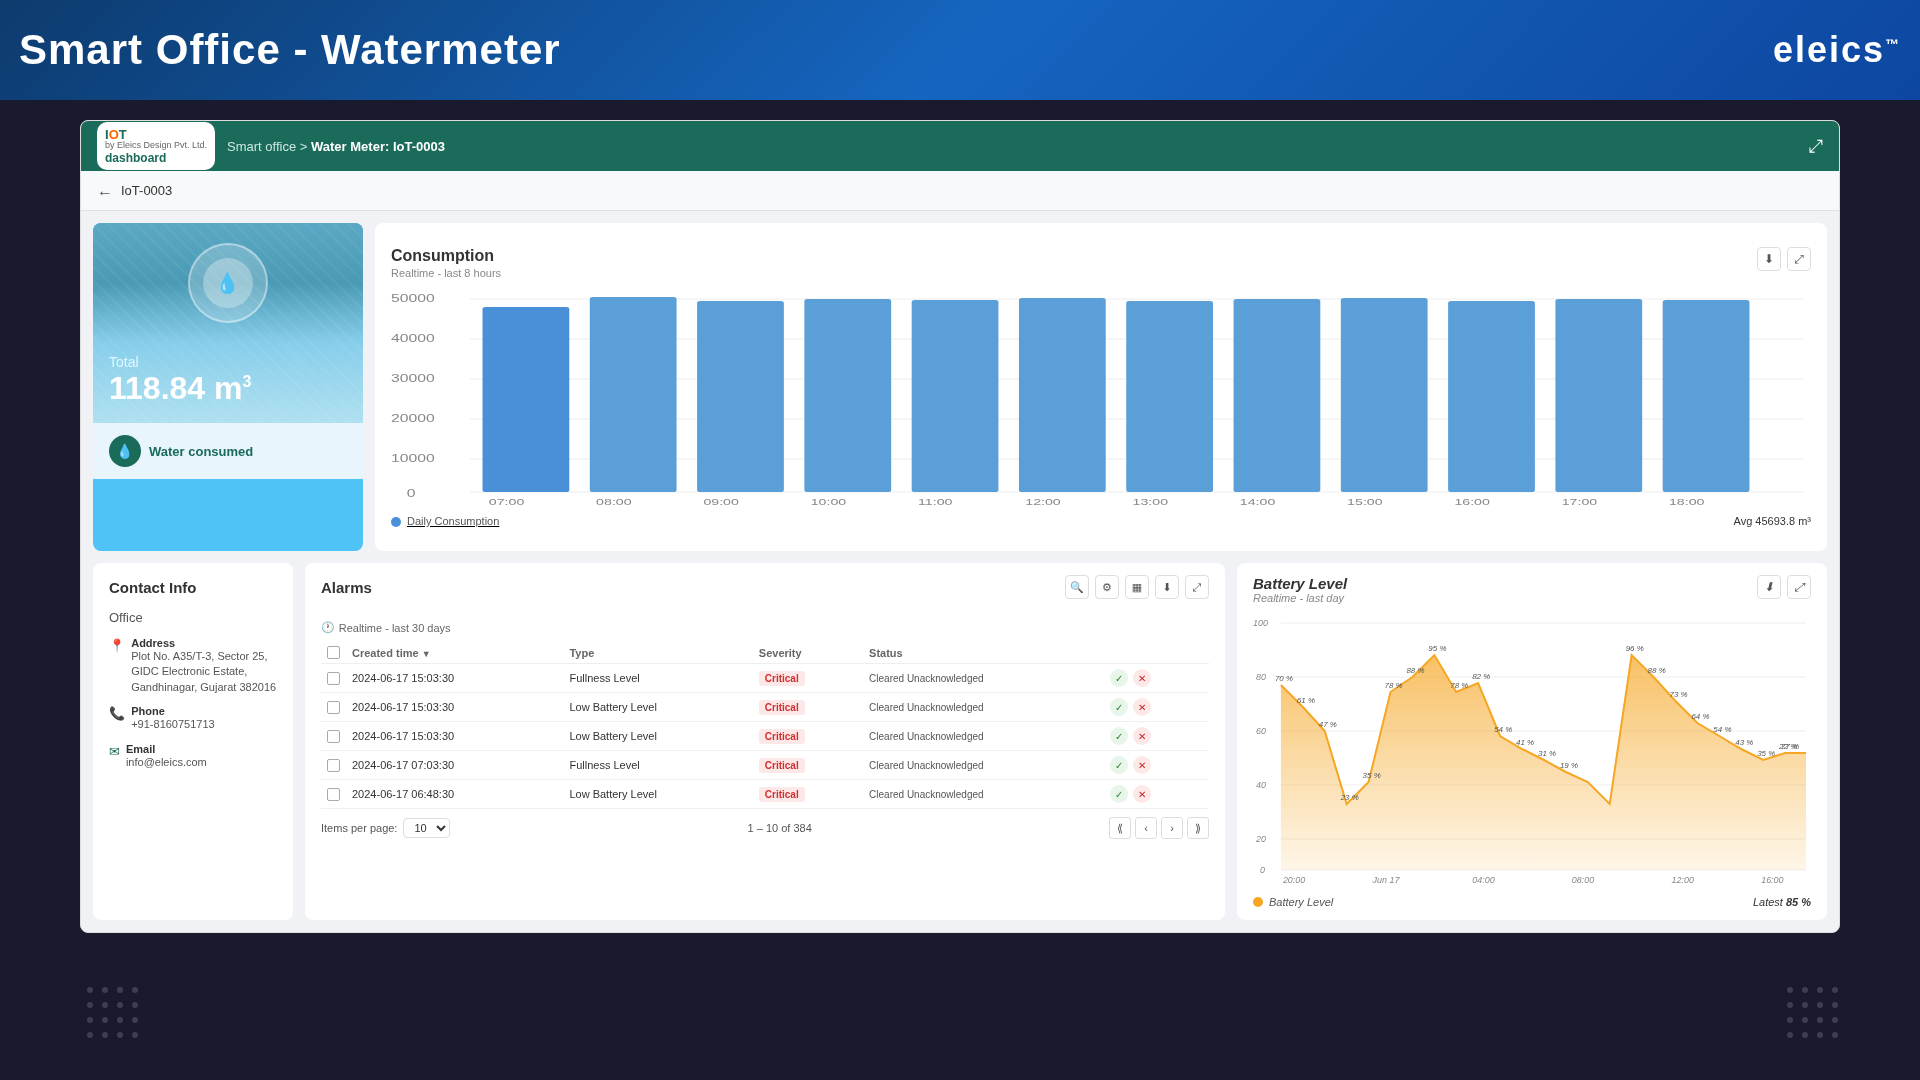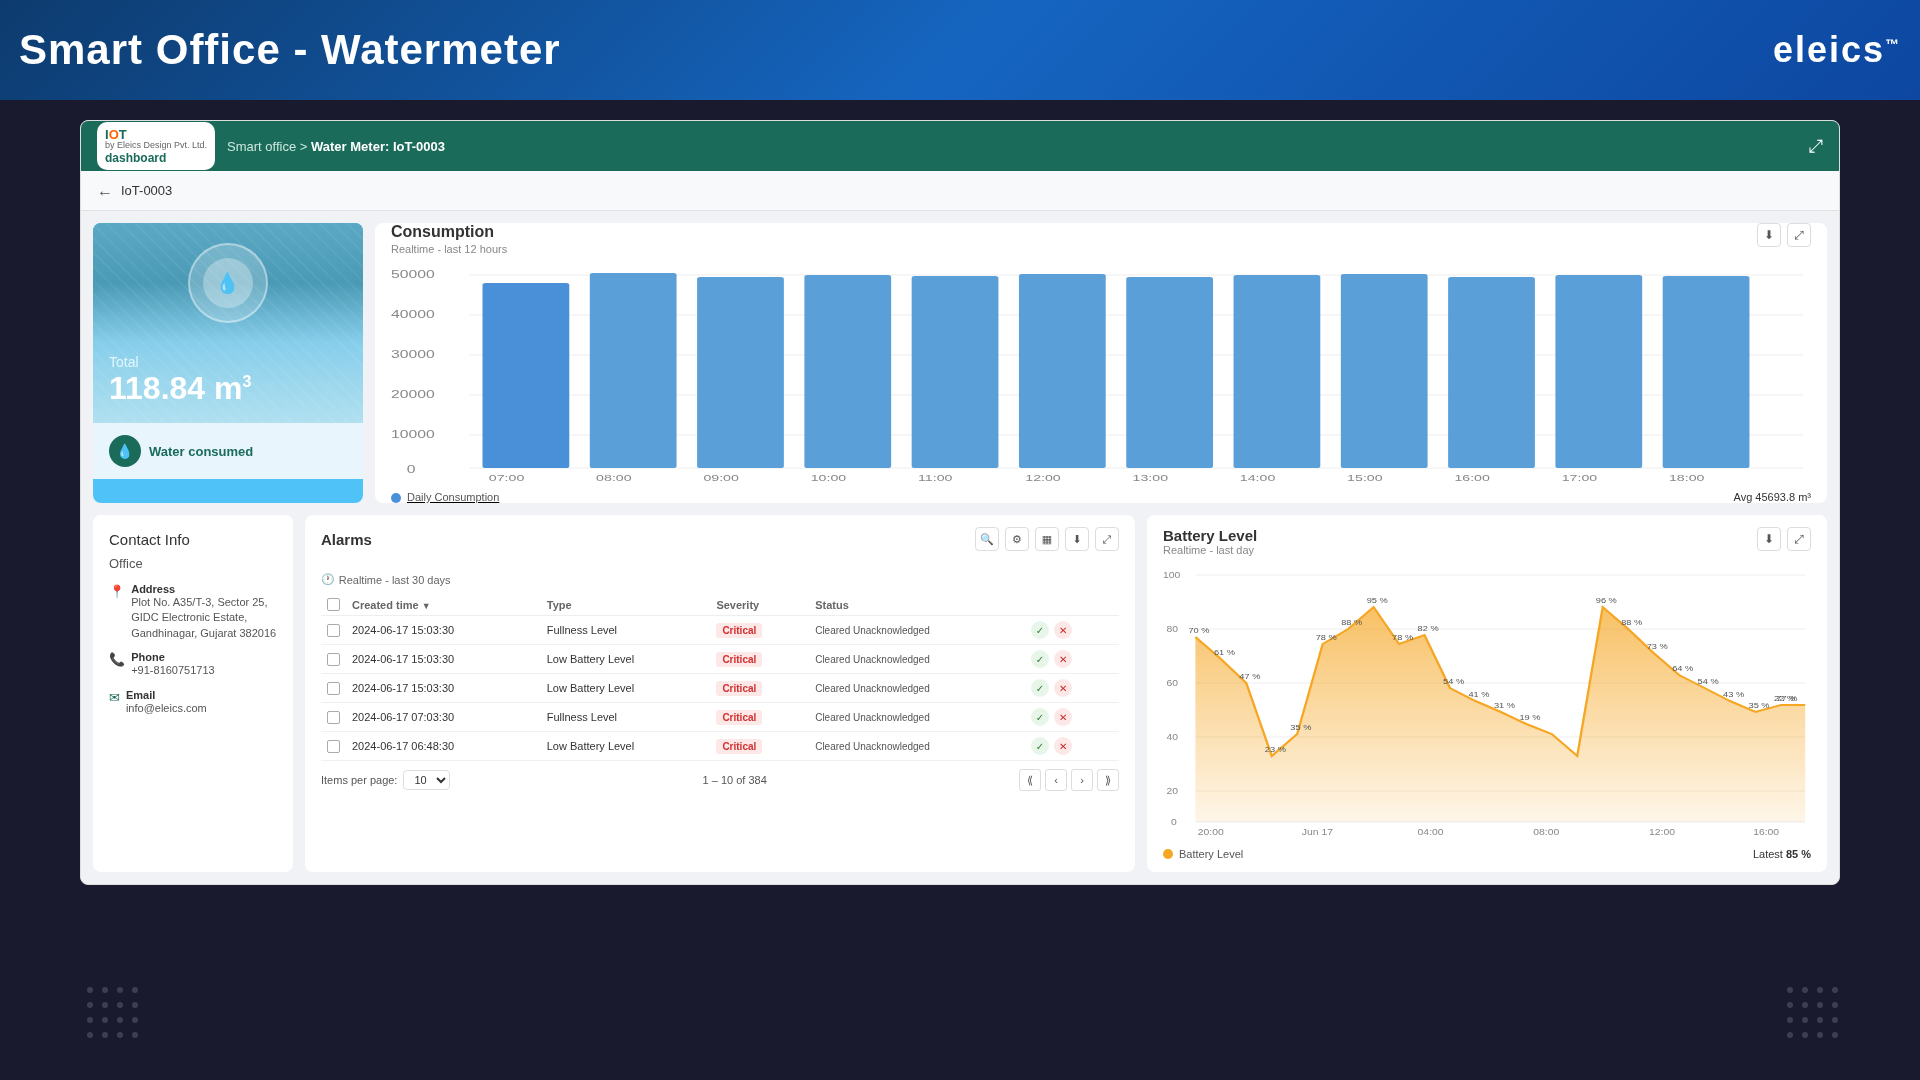--- a/index.html
+++ b/index.html
@@ -173,21 +173,21 @@
       color: #1a6b5a;
       font-size: 13px;
       font-weight: 600;
     }
 
     
     .consumption-chart-card {
       flex: 1;
       background: white;
       border-radius: 8px;
-      padding: 0 16px;
+      padding: 24px 16px;
     }
     .chart-header {
       display: flex;
       justify-content: space-between;
       align-items: flex-start;
       margin-bottom: 8px;
     }
     .chart-title {
       font-size: 16px;
       font-weight: 600;
@@ -255,23 +255,23 @@
     
     .contact-card {
       width: 200px;
       background: white;
       border-radius: 8px;
       padding: 16px;
       flex-shrink: 0;
     }
     .contact-title {
       font-size: 15px;
-      font-weight: 400;
+      font-weight: 700;
       color: #333;
-      margin-bottom: 8px;
+      margin-bottom: 14px;
     }
     .contact-subtitle {
       font-size: 13px;
       color: #555;
       margin-bottom: 12px;
     }
     .contact-field {
       display: flex;
       align-items: flex-start;
       gap: 6px;
@@ -426,25 +426,26 @@
       align-items: center;
       justify-content: center;
       font-size: 11px;
       cursor: pointer;
       background: white;
       color: #555;
     }
 
     
     .battery-card {
-      width: 680px;
+      width: 590px;
       background: white;
       border-radius: 8px;
       padding: 12px 16px;
       flex-shrink: 0;
+      font-style: italic;
     }
     .battery-header {
       display: flex;
       justify-content: space-between;
       align-items: flex-start;
       margin-bottom: 4px;
     }
     .battery-title {
       font-size: 15px;
       font-weight: 600;
@@ -537,21 +538,21 @@
       <div class="water-consumed-bar">
         <div class="water-icon-circle">💧</div>
         <span class="water-consumed-label">Water consumed</span>
       </div>
     </div>
 
     <div class="consumption-chart-card">
       <div class="chart-header">
         <div>
           <div class="chart-title">Consumption</div>
-          <div class="chart-subtitle">Realtime - last 12 hours</div>
+          <div class="chart-subtitle">Realtime - last 8 hours</div>
         </div>
         <div class="chart-icons">
           <div class="chart-icon-btn">⬇</div>
           <div class="chart-icon-btn">⤢</div>
         </div>
       </div>
       
       <svg class="chart-area" viewBox="0 0 900 220" preserveAspectRatio="none">
 
         <text x="0" y="15" font-size="10" fill="#888">50000</text>

